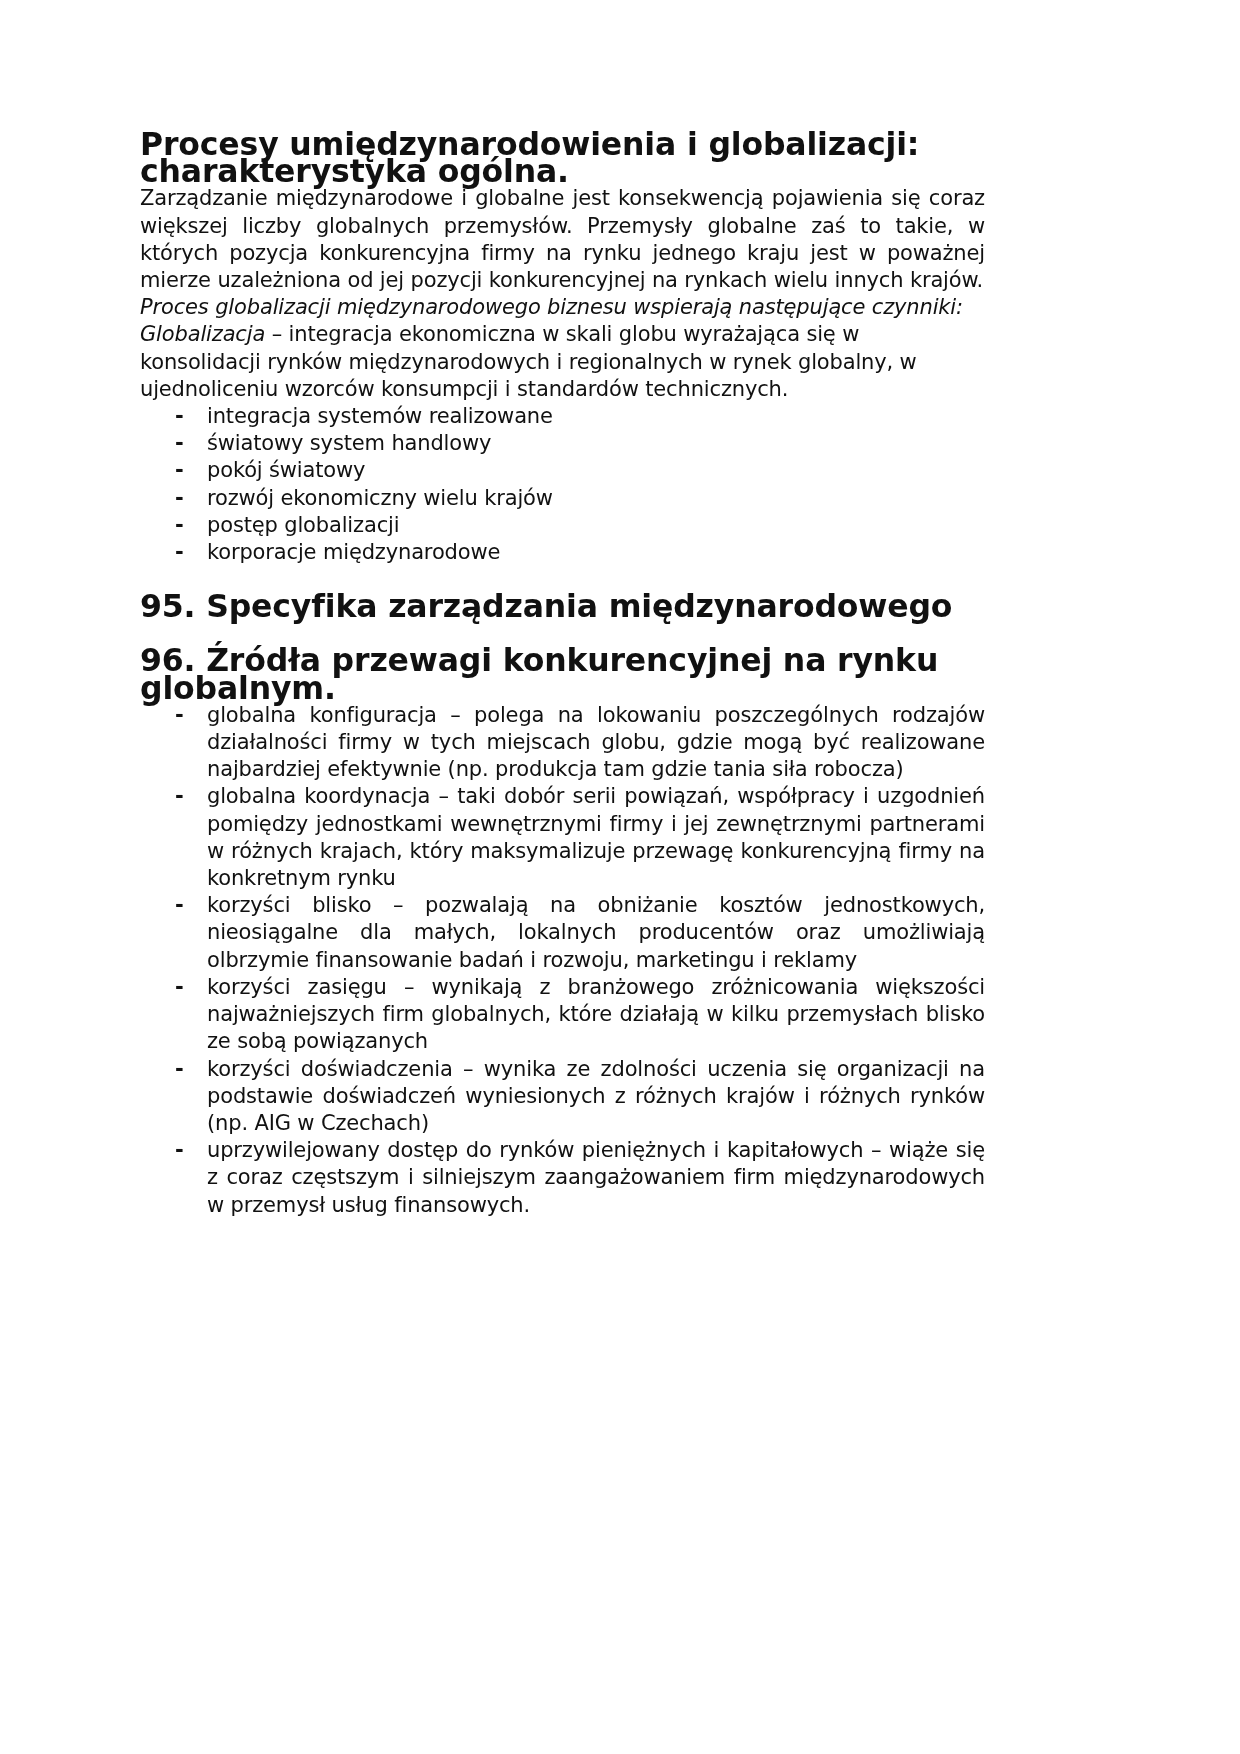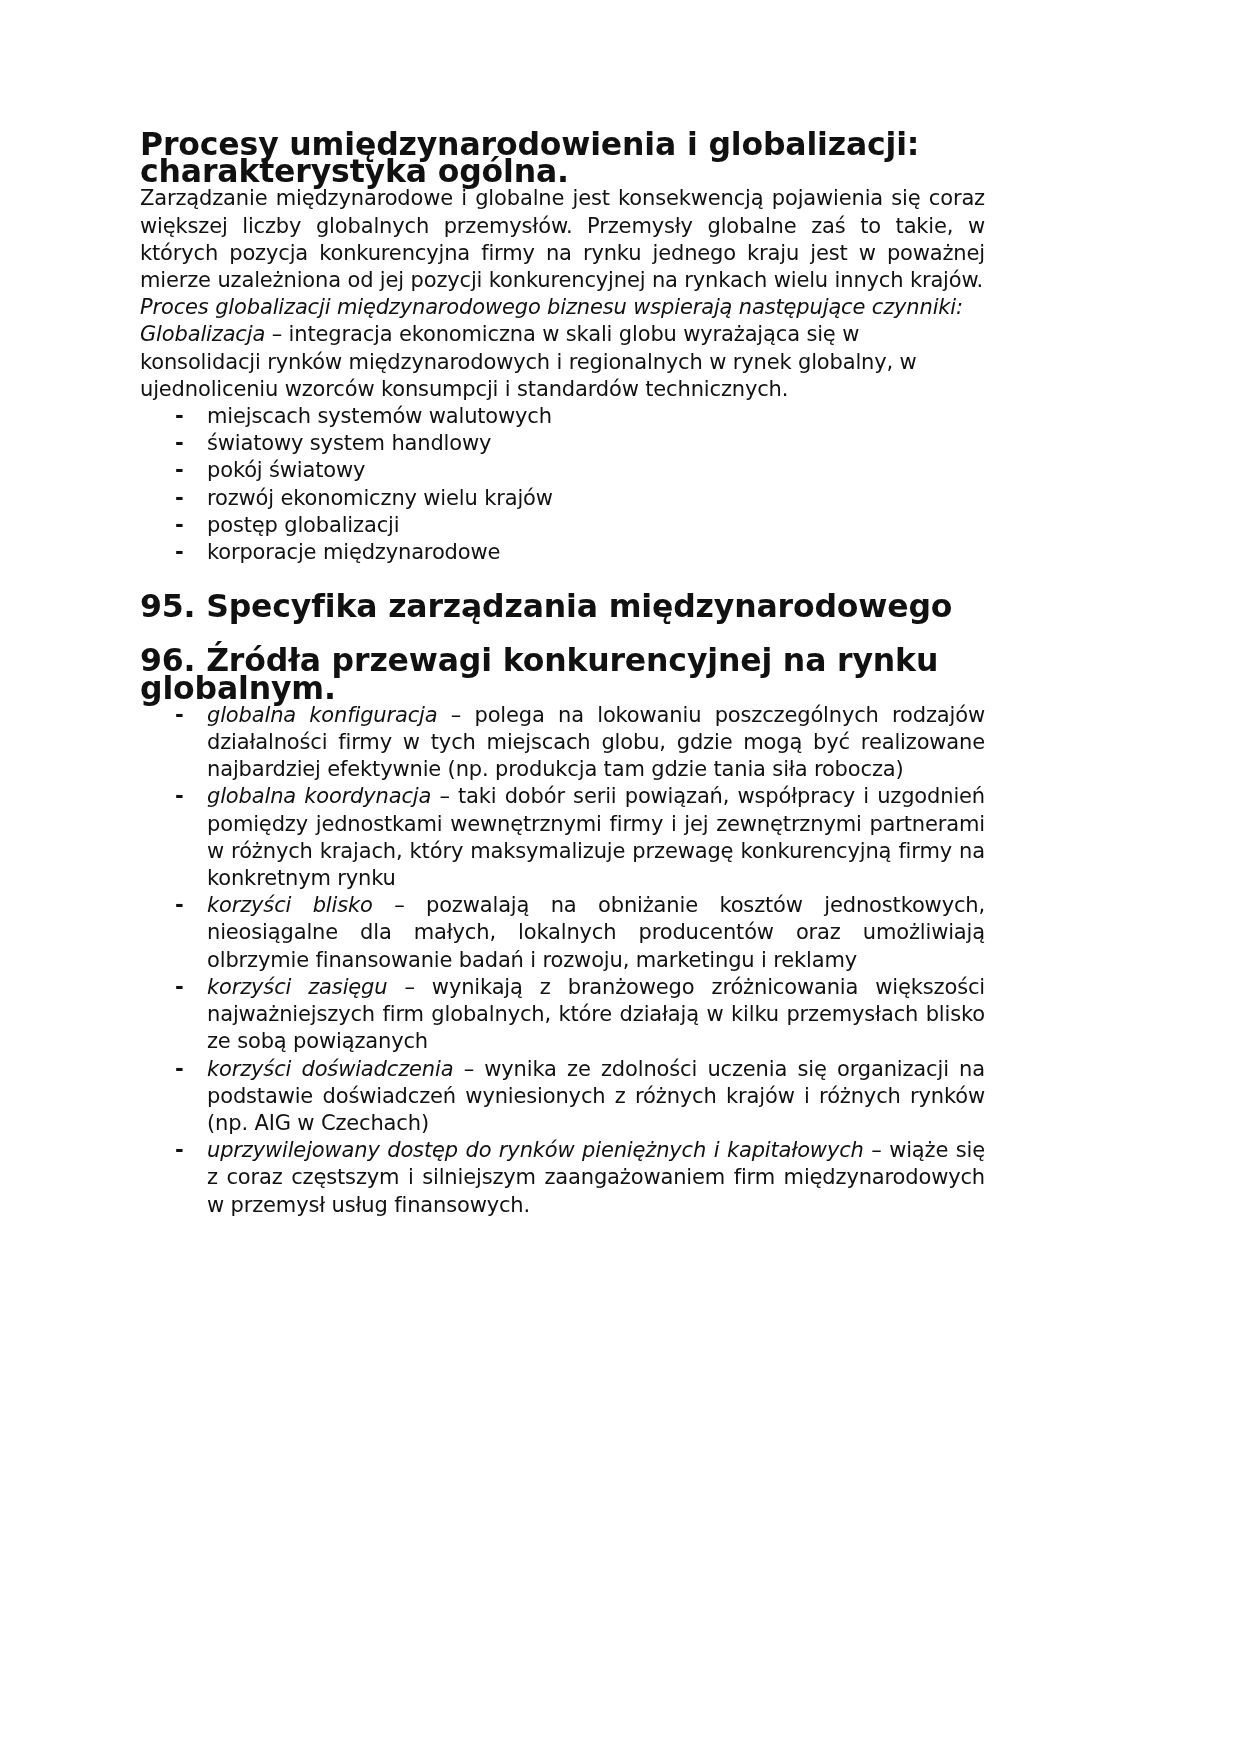--- a/index.html
+++ b/index.html
@@ -50,35 +50,34 @@
       padding-left: 67px;
       text-align: justify;
     }
     ul.dash-list li .bullet {
       position: absolute;
       left: 35px;
       top: 0;
       font-weight: bold;
     }
     .term {
-      font-style: italic;
     }
   </style>
 </head>
 <body>
 
 <div class="page">
 
   <section>
     <h2 class="heading">Procesy umiędzynarodowienia i globalizacji: charakterystyka ogólna.</h2>
     <p class="para justify">Zarządzanie międzynarodowe i globalne jest konsekwencją pojawienia się coraz większej liczby globalnych przemysłów. Przemysły globalne zaś to takie, w których pozycja konkurencyjna firmy na rynku jednego kraju jest w poważnej mierze uzależniona od jej pozycji konkurencyjnej na rynkach wielu innych krajów.</p>
     <p class="para justify italic">Proces globalizacji międzynarodowego biznesu wspierają następujące czynniki:</p>
     <p class="para"><span class="italic">Globalizacja</span><span> – integracja ekonomiczna w skali globu wyrażająca się w konsolidacji rynków międzynarodowych i regionalnych w rynek globalny, w ujednoliceniu wzorców konsumpcji i standardów technicznych.</span></p>
     <ul class="dash-list">
-      <li><span class="bullet">-</span><span>miejscach systemów walutowych</span></li>
+      <li><span class="bullet">-</span><span>integracja systemów realizowane</span></li>
       <li><span class="bullet">-</span><span>światowy system handlowy</span></li>
       <li><span class="bullet">-</span><span>pokój światowy</span></li>
       <li><span class="bullet">-</span><span>rozwój ekonomiczny wielu krajów</span></li>
       <li><span class="bullet">-</span><span>postęp globalizacji</span></li>
       <li><span class="bullet">-</span><span>korporacje międzynarodowe</span></li>
     </ul>
   </section>
 
   <div class="gap"></div>
 

